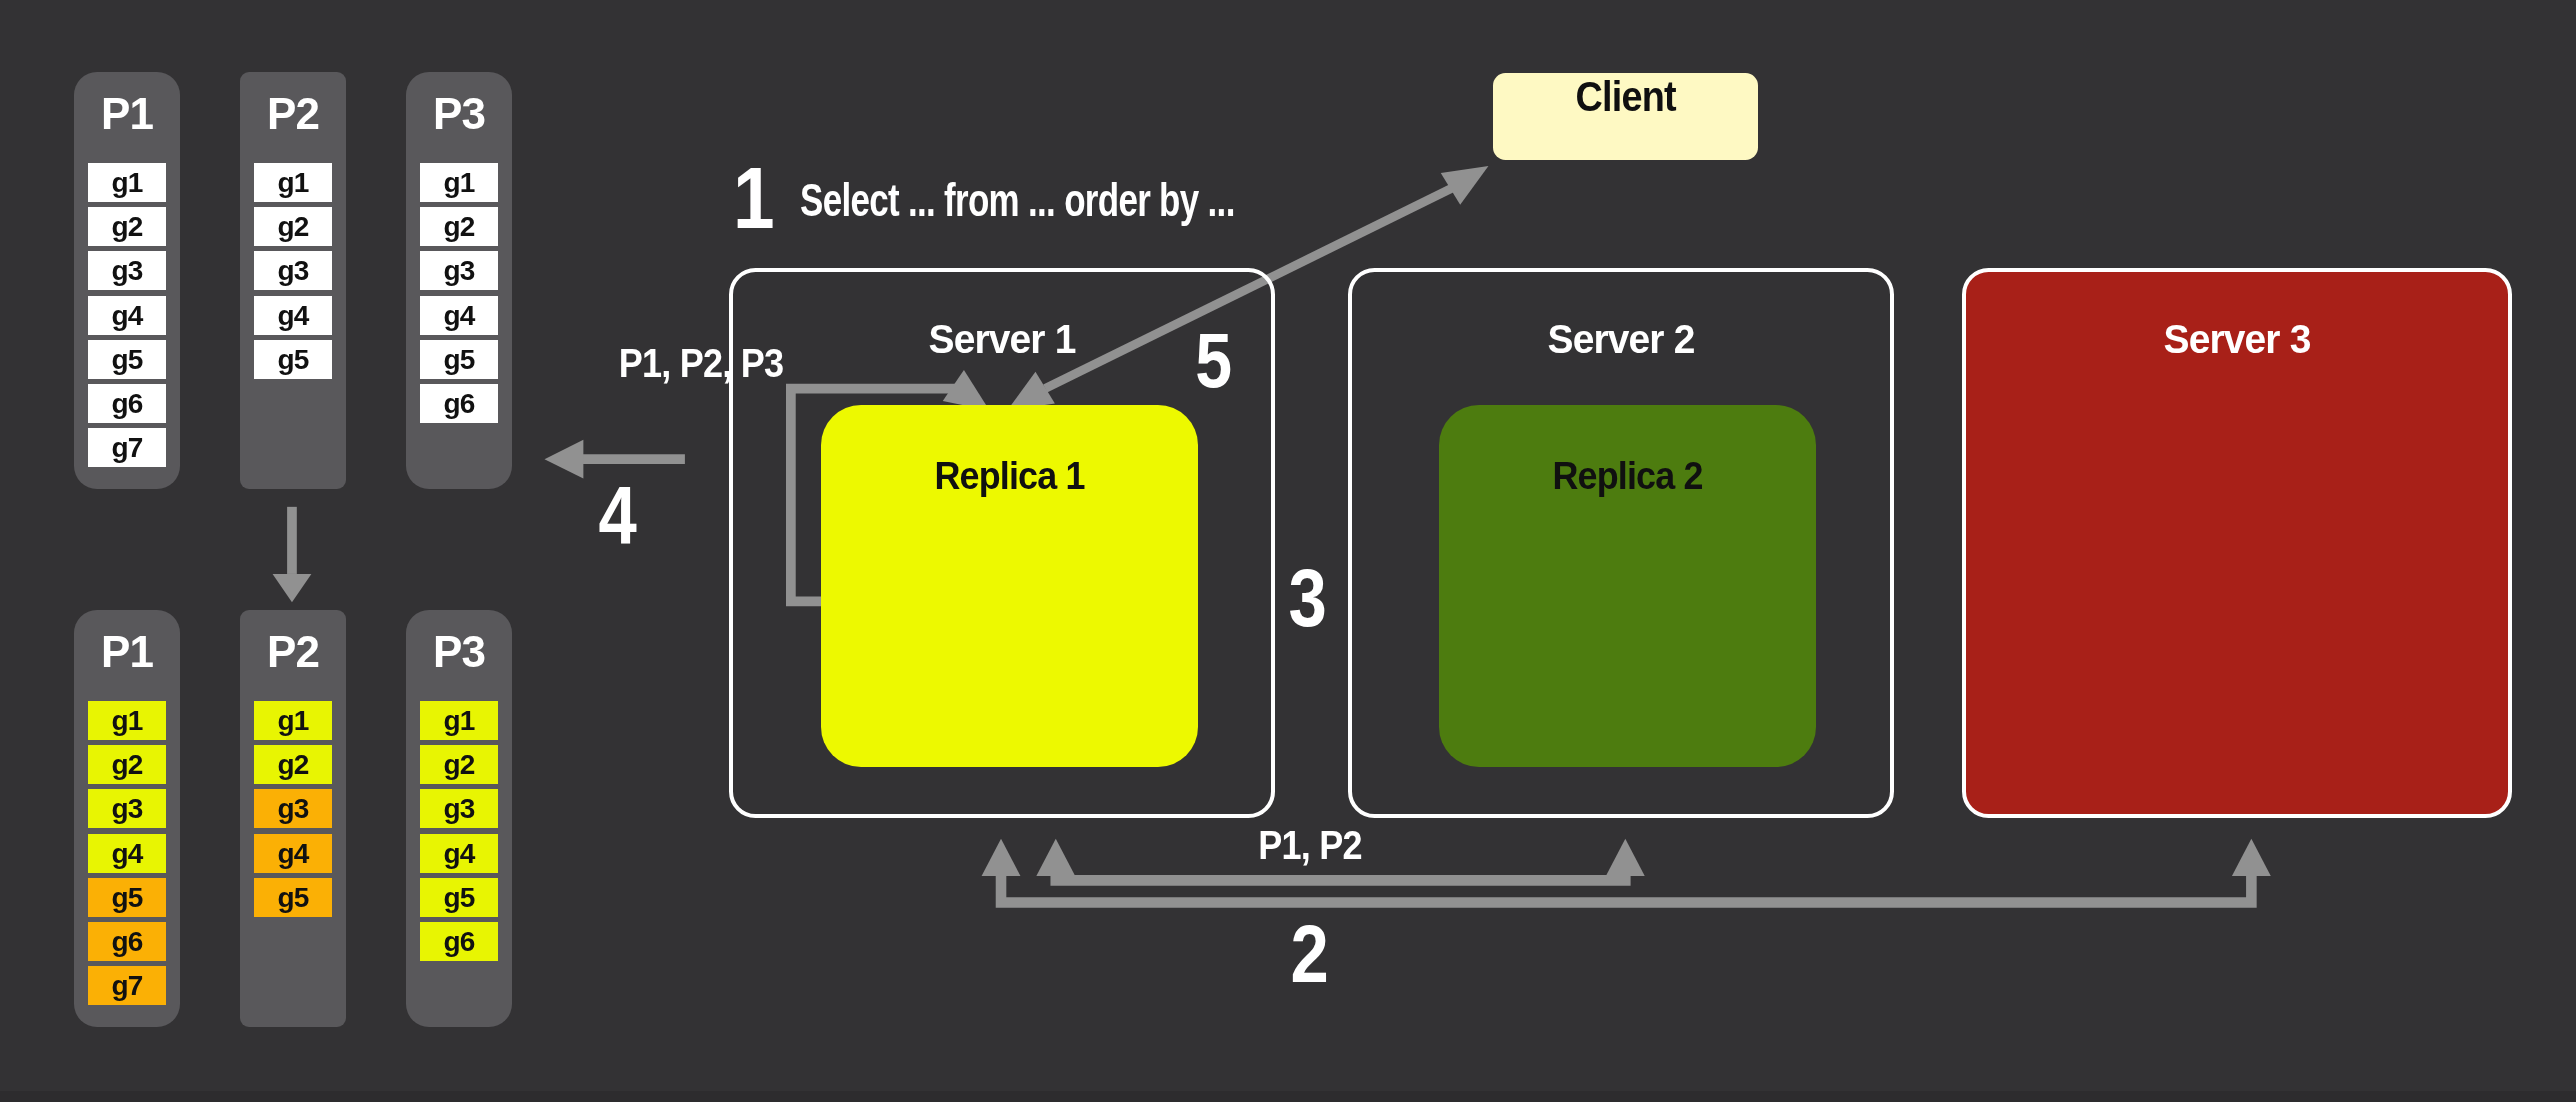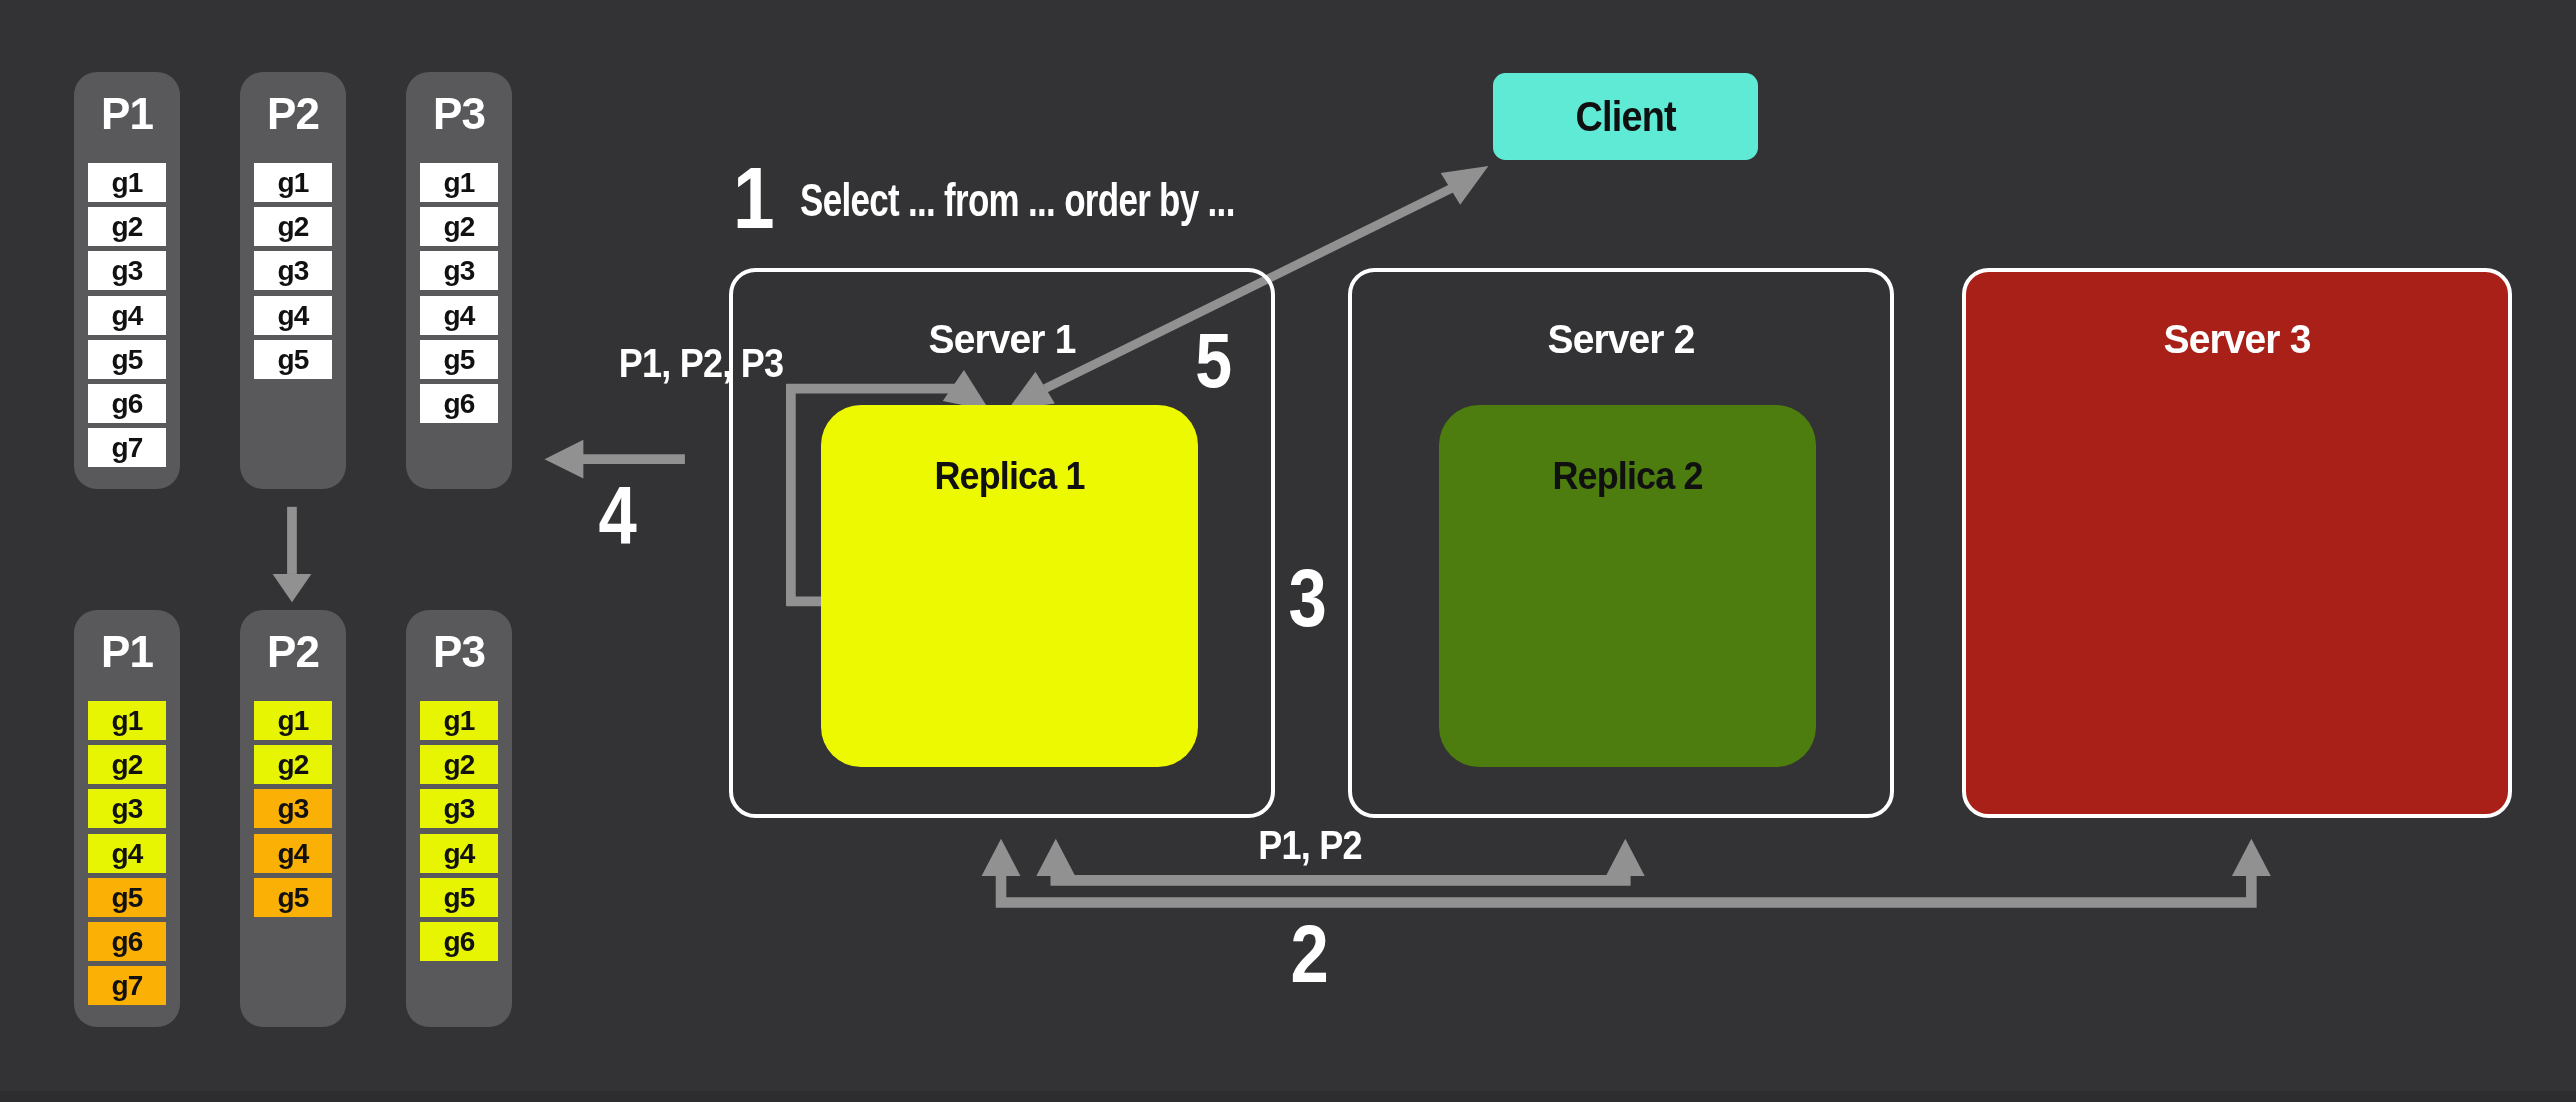--- a/index.html
+++ b/index.html
@@ -12,39 +12,39 @@
   .stage{position:relative; width:2576px; height:1102px; background:#333234;}
   .bottom-edge{position:absolute; left:0; bottom:0; width:100%; height:10.6px; background:#2d2c2e;}
 
   
   .pcol{
     position:absolute; width:106px; height:417px;
     background:#59585B; border-radius:23px;
     padding-top:17.7px; box-sizing:border-box; text-align:center;
   }
   .pcol.row-top{top:72px;} .pcol.row-bottom{top:610px;}
-  .pcol.c1{left:74px;} .pcol.c2{left:240px;} .pcol.c3{left:406px;}
+  .pcol.c1{left:74px;} .pcol.c2{left:240px;border-radius:9px;} .pcol.c3{left:406px;}
   .ptitle{
     height:48px; line-height:48px; color:#fff; font-weight:bold; font-size:44px;
     letter-spacing:-0.9px; margin-bottom:25px;
   }
   .cell{
     width:78px; height:39px; margin:0 auto 5.3px auto;
     font-size:28px; font-weight:bold; color:#111; line-height:39px;
     letter-spacing:-0.9px;
   }
   .state-white{background:#ffffff;}
   .state-yellow{background:#E8F502;}
   .state-orange{background:#FBB005;}
 
   
   .client-box{
     position:absolute; left:1493px; top:73px; width:265px; height:87px;
-    background:#5eead4; border-radius:12.4px;
-    display:flex; align-items:center; justify-content:center;
+    background:#fef9c3; border-radius:12.4px;
+    display:flex; justify-content:center;
   }
   .client-box .lbl{font-size:42px; font-weight:bold; color:#101010; transform:scaleX(.9); letter-spacing:-0.9px;}
 
   
   .server{
     position:absolute; top:268px; height:550px; box-sizing:border-box;
     border:4.4px solid #fff; border-radius:26.5px;
   }
   .server.s1{left:729px; width:546px;}
   .server.s2{left:1348px; width:546px;}

